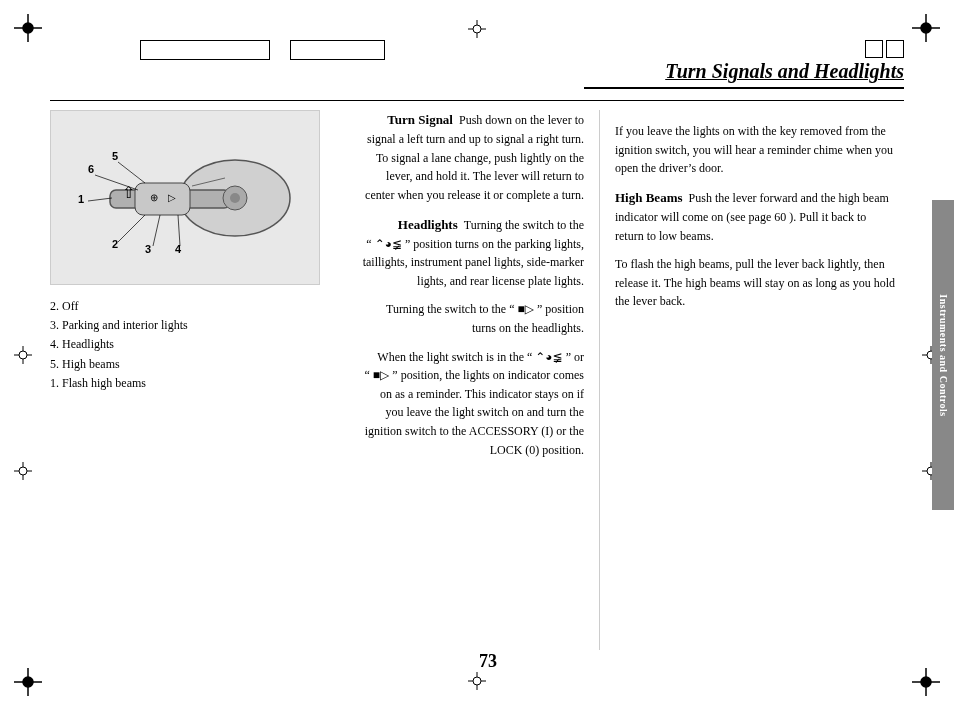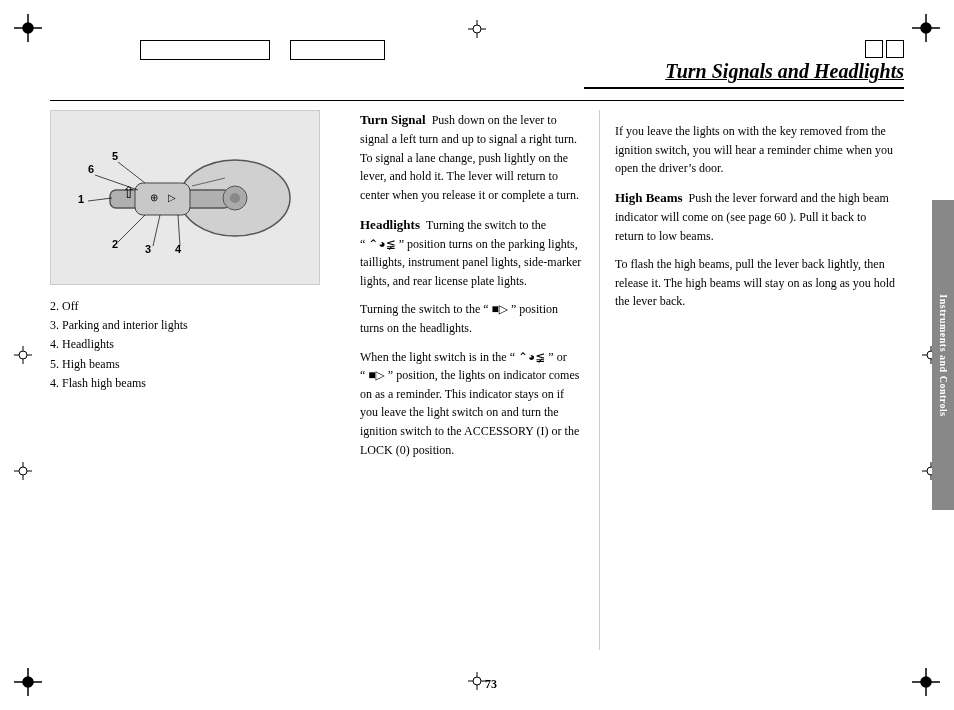--- a/index.html
+++ b/index.html
@@ -126,20 +126,21 @@
       font-size: 12px;
       line-height: 1.6;
     }
 
     
     .mid-col {
       width: 240px;
       flex-shrink: 0;
       padding-right: 15px;
       border-right: 1px solid #ccc;
+      text-align: right;
     }
 
     
     .right-col {
       flex: 1;
       padding-left: 15px;
       padding-right: 8px;
       margin-top: 12px;
     }
 
@@ -181,24 +182,24 @@
 
     
     .ch-top-center { top: 20px; left: 50%; margin-left: -9px; }
     .ch-bottom-center { bottom: 20px; left: 50%; margin-left: -9px; }
     .ch-left-mid { top: 50%; left: 14px; margin-top: -9px; }
     .ch-right-mid { top: 50%; right: 14px; margin-top: -9px; }
 
     
     .page-number {
       position: absolute;
-      bottom: 18px;
+      bottom: 38px;
       right: 50%;
       margin-right: -20px;
-      font-size: 12px;
+      font-size: 18px;
       font-weight: bold;
     }
 
     
     .ch-left-lower { top: 65%; left: 14px; }
     .ch-right-lower { top: 65%; right: 14px; }
 
   </style>
 </head>
 <body>
@@ -360,21 +361,21 @@
         <circle cx="175" cy="80" r="12" fill="#aaa" stroke="#555" stroke-width="1"></circle>
         <circle cx="175" cy="80" r="5" fill="#888"></circle>
       </svg>
     </div>
 
     <div class="numbered-list">
       <div>2. Off</div>
       <div>3. Parking and interior lights</div>
       <div>4. Headlights</div>
       <div>5. High beams</div>
-      <div>4. Flash high beams</div>
+      <div>1. Flash high beams</div>
     </div>
   </div>
 
   <div class="mid-col">
     <div class="body-text">
       <p><span class="section-heading">Turn Signal</span>&nbsp;&nbsp;<span>Push down on the lever to signal a left turn and up to signal a right turn. To signal a lane change, push lightly on the lever, and hold it. The lever will return to center when you release it or complete a turn.</span></p>
     </div>
 
     <div class="body-text">
       <p><span class="section-heading">Headlights</span>&nbsp;&nbsp;<span>Turning the switch to the “&nbsp;⌃◕≨&nbsp;” position turns on the parking lights, taillights, instrument panel lights, side-marker lights, and rear license plate lights.</span></p>

